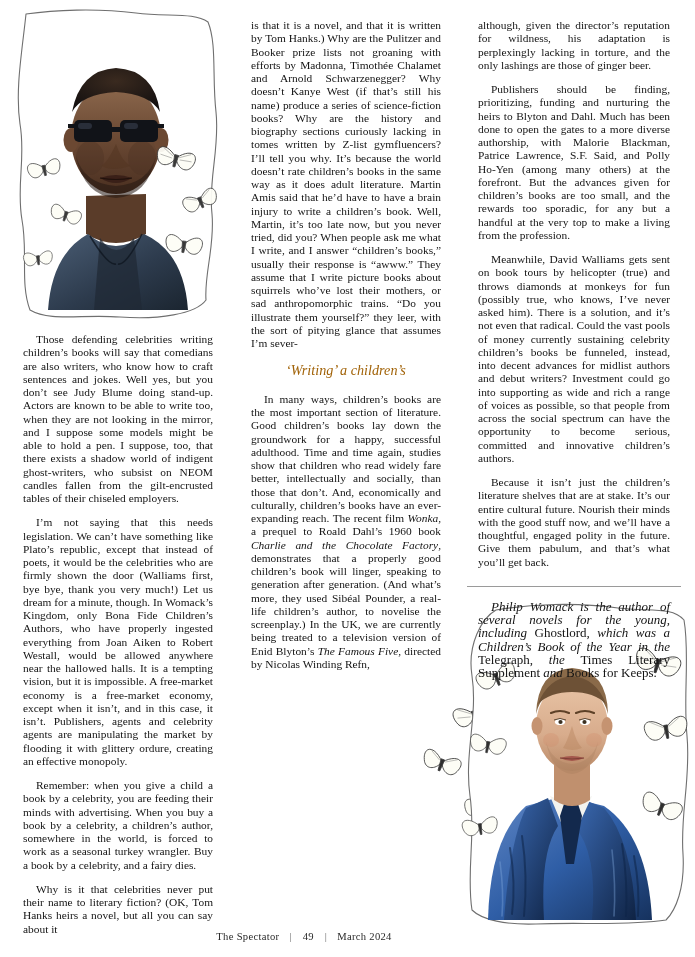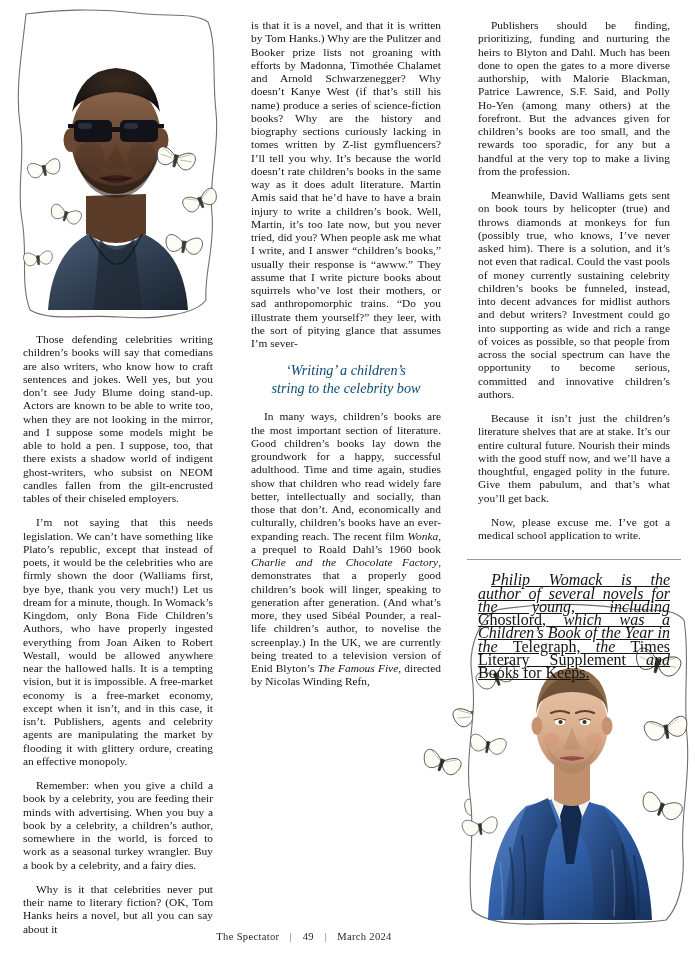--- a/index.html
+++ b/index.html
@@ -38,46 +38,45 @@
   #col1 { left: 12px;  width: 212px; }
   #col2 { left: 240px; width: 212px; }
   #col3 { left: 467px; width: 214px; }
 
   .col p { margin: 11px; text-indent: 13px; }
   .col p.noindent { text-indent: 0; }
   .col i, .col em { font-style: italic; }
 
   
   .pullquote {
-    color: #0c4a6e;
+    color: #a16207;
     font-style: italic;
     font-size: 14.2px;
     line-height: 17.6px;
     text-align: center;
     margin: 12px 0 13px 0;
     text-indent: 0;
     font-family: "Liberation Serif", "DejaVu Serif", serif;
   }
   .pullquote div { white-space: nowrap; }
 
   
   .bio-rule {
     border: 0;
     border-top: 1px solid #9a9a9a;
     margin: 17px 0 13px 0;
     width: 100%;
   }
   .bio {
     font-style: italic;
-    font-size: 16px;
+    font-size: 13px;
     line-height: 13.25px;
     text-align: justify;
     text-indent: 0;
     margin: 0;
-    text-decoration: underline;
   }
   .bio .rom { font-style: normal; }
 
   
   #footer {
     position: absolute;
     left: 0;
     top: 931px;
     width: 608px;
     text-align: center;
@@ -352,34 +351,33 @@
       </div>
   </div>
 
   <div class="col" id="col2">
     <div id="col2-top-body">
         <p class="noindent"><span>is that it is a novel, and that it is written by Tom Hanks.) Why are the Pulitzer and Booker prize lists not groaning with efforts by Madonna, Timothée Chalamet and Arnold Schwarzenegger? Why doesn’t Kanye West (if that’s still his name) produce a series of science-fiction books? Why are the history and biography sections curiously lacking in tomes written by Z-list gymfluencers? I’ll tell you why. It’s because the world doesn’t rate children’s books in the same way as it does adult literature. Martin Amis said that he’d have to have a brain injury to write a children’s book. Well, Martin, it’s too late now, but you never tried, did you? When people ask me what I write, and I answer “children’s books,” usually their response is “awww.” They assume that I write picture books about squirrels who’ve lost their mothers, or sad anthropomorphic trains. “Do you illustrate them yourself?” they leer, with the sort of pitying glance that assumes I’m sever-</span></p>
       </div>
 
     <div class="pullquote">
       <div>‘Writing’ a children’s</div>
-      <div>string to the celebrity bow</div>
     </div>
 
     <div id="col2-bottom-body">
         <p><span>In many ways, children’s books are the most important section of literature. Good children’s books lay down the groundwork for a happy, successful adulthood. Time and time again, studies show that children who read widely fare better, intellectually and socially, than those that don’t. And, economically and culturally, children’s books have an ever-expanding reach. The recent film </span><i>Wonka</i><span>, a prequel to Roald Dahl’s 1960 book </span><i>Charlie and the Chocolate Factory</i><span>, demonstrates that a properly good children’s book will linger, speaking to generation after generation. (And what’s more, they used Sibéal Pounder, a real-life children’s author, to novelise the screenplay.) In the UK, we are currently being treated to a television version of Enid Blyton’s </span><i>The Famous Five</i><span>, directed by Nicolas Winding Refn,</span></p>
       </div>
   </div>
 
   <div class="col" id="col3">
     <div id="col3-body">
+        <p class="noindent"><span>although, given the director’s reputation for wildness, his adaptation is perplexingly lacking in torture, and the only lashings are those of ginger beer.</span></p>
         <p><span>Publishers should be finding, prioritizing, funding and nurturing the heirs to Blyton and Dahl. Much has been done to open the gates to a more diverse authorship, with Malorie Blackman, Patrice Lawrence, S.F. Said, and Polly Ho-Yen (among many others) at the forefront. But the advances given for children’s books are too small, and the rewards too sporadic, for any but a handful at the very top to make a living from the profession.</span></p>
         <p><span>Meanwhile, David Walliams gets sent on book tours by helicopter (true) and throws diamonds at monkeys for fun (possibly true, who knows, I’ve never asked him). There is a solution, and it’s not even that radical. Could the vast pools of money currently sustaining celebrity children’s books be funneled, instead, into decent advances for midlist authors and debut writers? Investment could go into supporting as wide and rich a range of voices as possible, so that people from across the social spectrum can have the opportunity to become serious, committed and innovative children’s authors.</span></p>
         <p><span>Because it isn’t just the children’s literature shelves that are at stake. It’s our entire cultural future. Nourish their minds with the good stuff now, and we’ll have a thoughtful, engaged polity in the future. Give them pabulum, and that’s what you’ll get back.</span></p>
-        <p><span>Now, please excuse me. I’ve got a medical school application to write.</span></p>
       </div>
     <hr class="bio-rule">
     <p class="bio" id="bio-body"><span>Philip Womack is the author of several novels for the young, including </span><span class="rom">Ghostlord</span><span>, which was a Children’s Book of the Year in the </span><span class="rom">Telegraph,</span><span> the </span><span class="rom">Times Literary Supplement</span><span> and </span><span class="rom">Books for Keeps.</span></p>
   </div>
 
   <div id="footer">
     <span>The Spectator</span>
     <span class="sep">|</span>
     <span class="pg">49</span>
     <span class="sep">|</span>

